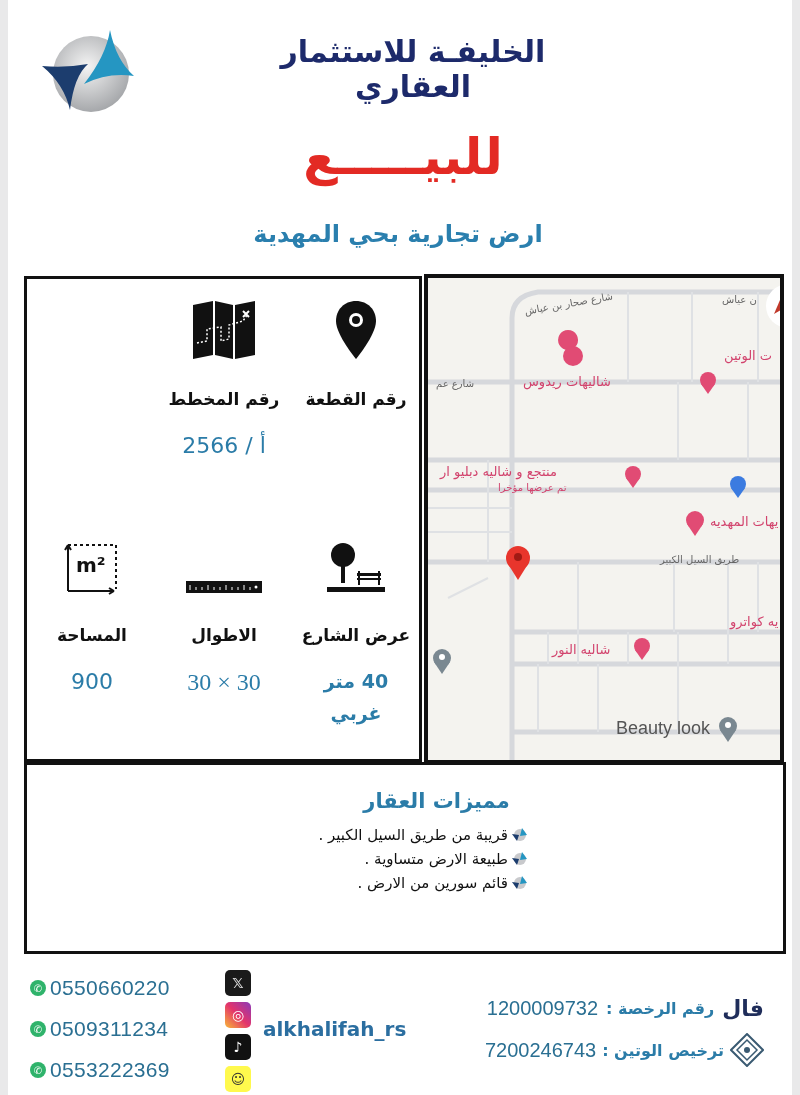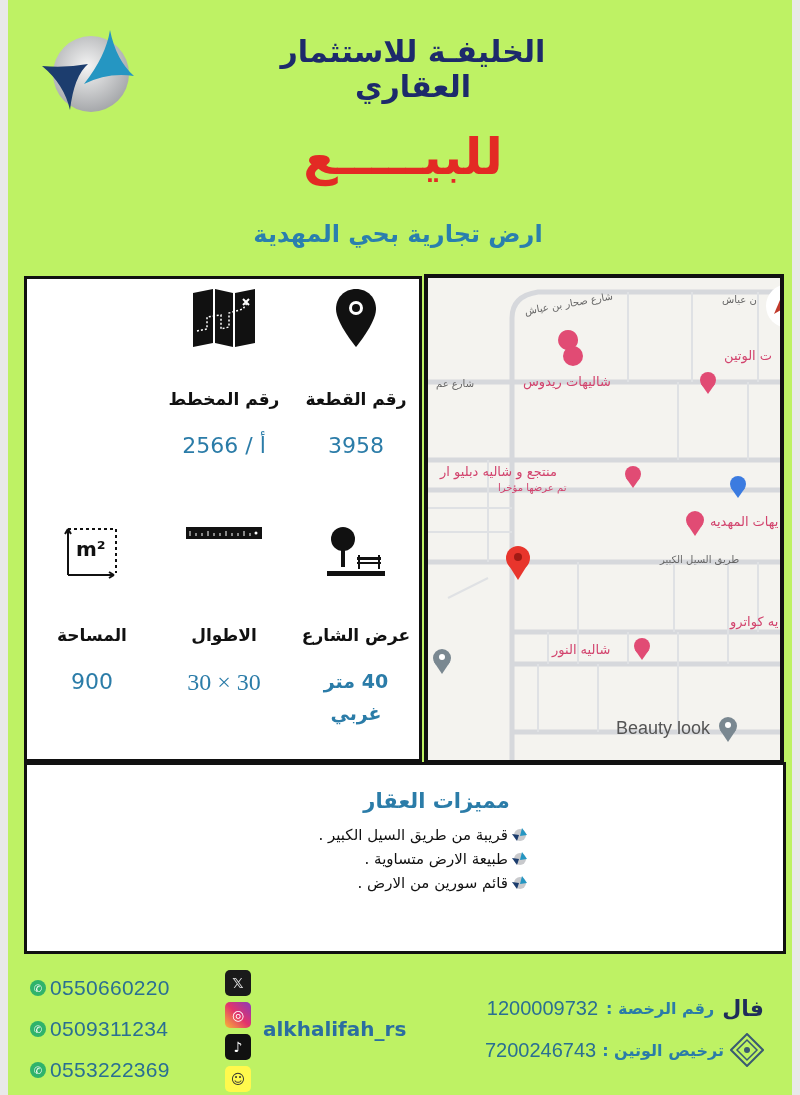--- a/index.html
+++ b/index.html
@@ -1,30 +1,30 @@
 <!DOCTYPE html>
 <html><head>
 <meta charset="utf-8">
 <style>
   * { box-sizing: border-box; margin: 0; padding: 0; }
   html, body { width: 800px; height: 1095px; background: #e9e9ea; overflow: hidden; }
   body { font-family: "DejaVu Sans", sans-serif; position: relative; }
-  .page { position: absolute; left: 8px; top: 0; width: 784px; height: 1095px; background: #bef264; }
+  .page { position: absolute; left: 8px; top: 0; width: 784px; height: 1095px; background: #ffffff; }
   .rtl { direction: rtl; }
 
   
   .logo { position: absolute; left: 28px; top: 26px; width: 100px; height: 88px; }
   .brand-title { position: absolute; left: 210px; top: 34px; width: 390px; text-align: center; font-size: 30px; font-weight: bold; color: #1d2a6b; letter-spacing: 0.5px; }
   .for-sale { position: absolute; left: 230px; top: 128px; width: 330px; text-align: center; font-size: 50px; font-weight: bold; color: #e32a24; }
   .subtitle { position: absolute; left: 200px; top: 220px; width: 380px; text-align: center; font-size: 24px; font-weight: bold; color: #2a7fae; }
 
   
   .details { position: absolute; left: 16px; top: 276px; width: 398px; height: 486px; border: 3px solid #111; border-right-width: 3px; background: #fff; }
   .cell { position: absolute; width: 130px; text-align: center; }
-  .cell .icon { height: 70px; display: flex; align-items: flex-start; justify-content: center; }
+  .cell .icon { height: 70px; display: flex; align-items: flex-end; justify-content: center; }
   .cell .label { font-size: 17px; font-weight: bold; color: #111; margin-top: 30px; }
   .cell .value { font-size: 22px; color: #2b7ca8; margin-top: 20px; line-height: 34px; }
   .cell .value.ar { font-size: 19px; font-weight: bold; line-height: 32px; }
 
   
   .map { position: absolute; left: 416px; top: 274px; width: 360px; height: 490px; border: 4px solid #111; background: #f3f2ee; overflow: hidden; }
   .map svg { position: absolute; left: 0; top: 0; }
   .poi { position: absolute; font-size: 13px; color: #d2436d; white-space: nowrap; direction: rtl; }
   .street { position: absolute; font-size: 10px; color: #666; white-space: nowrap; direction: rtl; }
 
@@ -81,21 +81,20 @@
 
     <div class="cell" style="left:264px; top:10px;">
       <div class="icon">
         <svg width="40" height="58" viewBox="0 0 40 58">
             <path d="M20 0 C8 0 0 9 0 20 C0 34 20 58 20 58 C20 58 40 34 40 20 C40 9 32 0 20 0 Z" fill="#111"></path>
             <circle cx="20" cy="19" r="7" fill="#fff"></circle>
             <circle cx="20" cy="19" r="4" fill="#111"></circle>
           </svg>
       </div>
       <div class="label rtl">رقم القطعة</div>
-      <div class="value">3958</div>
     </div>
     <div class="cell" style="left:132px; top:10px;">
       <div class="icon">
         <svg width="62" height="58" viewBox="0 0 62 58">
             <path d="M0 4 L20 0 L20 54 L0 58 Z M22 0 L40 4 L40 58 L22 54 Z M42 4 L62 0 L62 54 L42 58 Z" fill="#111"></path>
             <path d="M4 42 L14 40 L14 28 L28 26 L28 40 L36 38 L36 24 L50 20 L54 14" stroke="#fff" stroke-width="1.5" stroke-dasharray="2 2" fill="none"></path>
             <path d="M50 10 L56 16 M56 10 L50 16" stroke="#fff" stroke-width="2"></path>
           </svg>
       </div>
       <div class="label rtl">رقم المخطط</div>

